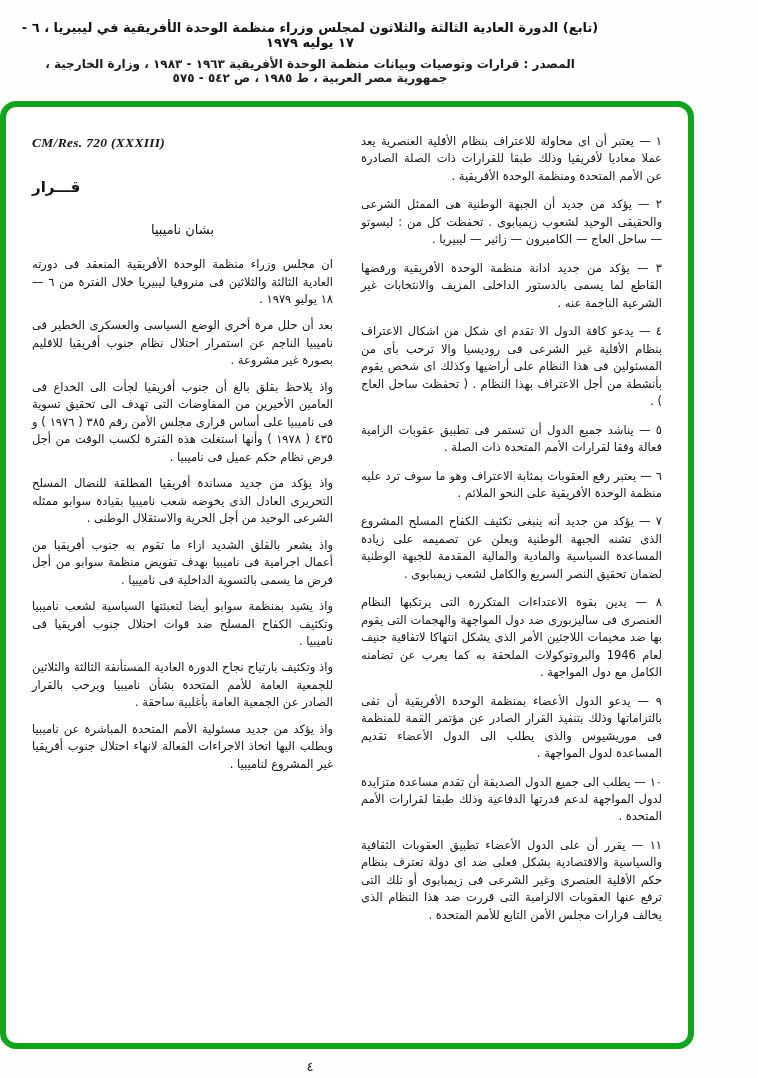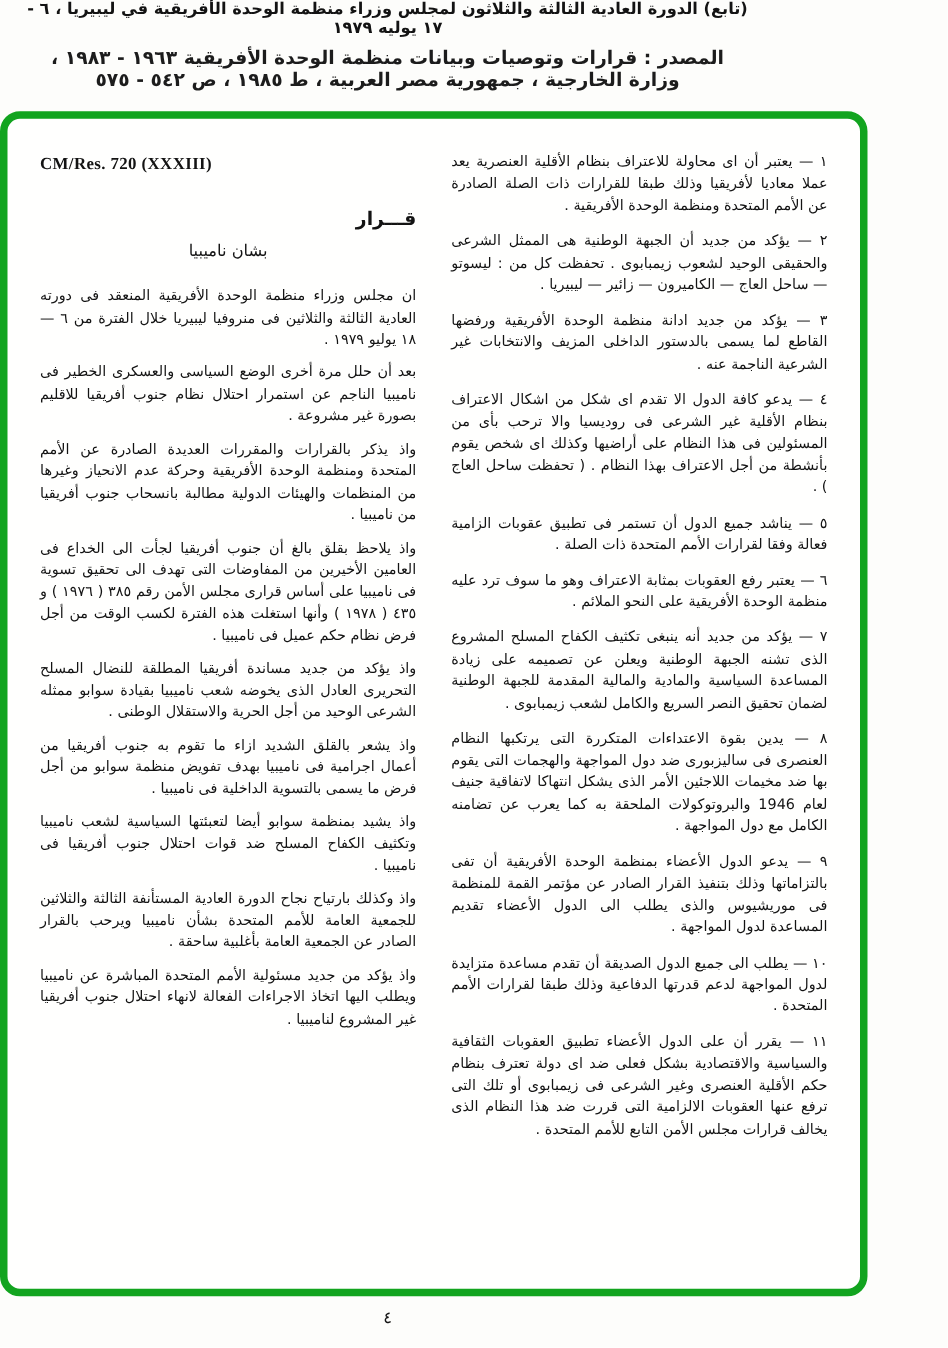--- a/index.html
+++ b/index.html
@@ -5,25 +5,25 @@
   * { margin: 0; padding: 0; box-sizing: border-box; }
   html, body { background: #ffffff; }
   body {
     width: 758px;
     min-height: 1078px;
     margin: 0 auto;
     font-family: "DejaVu Sans", sans-serif;
     color: #131313;
     background: #fdfdfb;
   }
-  .page { width: 620px; min-height: 1078px; position: relative; }
+  .page { width: 620px; min-height: 1078px; padding-top: 20px; position: relative; }
 
   .header { text-align: center; direction: rtl; padding: 0 20px; }
   .header-line1 { font-size: 13px; font-weight: bold; letter-spacing: 0.2px; }
-  .header-line2 { font-size: 15px; font-weight: bold; margin-top: 7px; color: #1c1c1c; }
+  .header-line2 { font-size: 12px; font-weight: bold; margin-top: 7px; color: #1c1c1c; }
 
   .frame {
     width: 694px;
     margin: 16px auto 0 auto;
     border: 6px solid #12a41f;
     border-radius: 16px;
     background: #fffffe;
     padding: 26px 26px 18px 26px;
     min-height: 948px;
   }
@@ -40,22 +40,23 @@
   .item-number { white-space: nowrap; }
 
   .res-ref {
     direction: ltr;
     text-align: left;
     font-family: "Liberation Serif", serif;
     font-weight: bold;
     font-size: 13.5px;
     margin-bottom: 22px;
     letter-spacing: 0.3px;
+    font-style: italic;
   }
-  .res-title { text-align: right; font-weight: bold; font-size: 15px; margin-bottom: 6px; }
+  .res-title { text-align: left; font-weight: bold; font-size: 15px; margin-bottom: 22px; }
   .res-subtitle { text-align: center; font-weight: normal; font-size: 13px; margin-bottom: 16px; }
 
   .preamble-paragraph { margin-bottom: 9px; }
   .lead { font-weight: normal; }
 
   .pageno { text-align: center; font-size: 13px; margin: 10px 0 8px 0; }
 </style>
 </head>
 <body>
 
@@ -83,26 +84,25 @@
         <div class="operative-item"><span class="item-number">١١ —</span> <span>يقرر أن على الدول الأعضاء تطبيق العقوبات الثقافية والسياسية والاقتصادية بشكل فعلى ضد اى دولة تعترف بنظام حكم الأقلية العنصرى وغير الشرعى فى زيمبابوى أو تلك التى ترفع عنها العقوبات الالزامية التى قررت ضد هذا النظام الذى يخالف قرارات مجلس الأمن التابع للأمم المتحدة .</span></div>
       </div>
 
       <div class="col" dir="rtl">
         <div class="res-ref">CM/Res. 720 (XXXIII)</div>
         <div class="res-title">قـــرار</div>
         <div class="res-subtitle">بشان ناميبيا</div>
 
         <p class="preamble-paragraph"><b class="lead"></b> <span>ان مجلس وزراء منظمة الوحدة الأفريقية المنعقد فى دورته العادية الثالثة والثلاثين فى منروفيا ليبيريا خلال الفترة من ٦ — ١٨ يوليو ١٩٧٩ .</span></p>
         <p class="preamble-paragraph"><b class="lead">بعد أن حلل</b> <span>مرة أخرى الوضع السياسى والعسكرى الخطير فى ناميبيا الناجم عن استمرار احتلال نظام جنوب أفريقيا للاقليم بصورة غير مشروعة .</span></p>
-        <p class="preamble-paragraph"><b class="lead">واذ يذكر</b> <span>بالقرارات والمقررات العديدة الصادرة عن الأمم المتحدة ومنظمة الوحدة الأفريقية وحركة عدم الانحياز وغيرها من المنظمات والهيئات الدولية مطالبة بانسحاب جنوب أفريقيا من ناميبيا .</span></p>
         <p class="preamble-paragraph"><b class="lead">واذ يلاحظ بقلق بالغ</b> <span>أن جنوب أفريقيا لجأت الى الخداع فى العامين الأخيرين من المفاوضات التى تهدف الى تحقيق تسوية فى ناميبيا على أساس قرارى مجلس الأمن رقم ٣٨٥ ( ١٩٧٦ ) و ٤٣٥ ( ١٩٧٨ ) وأنها استغلت هذه الفترة لكسب الوقت من أجل فرض نظام حكم عميل فى ناميبيا .</span></p>
         <p class="preamble-paragraph"><b class="lead">واذ يؤكد من جديد</b> <span>مساندة أفريقيا المطلقة للنضال المسلح التحريرى العادل الذى يخوضه شعب ناميبيا بقيادة سوابو ممثله الشرعى الوحيد من أجل الحرية والاستقلال الوطنى .</span></p>
         <p class="preamble-paragraph"><b class="lead">واذ يشعر بالقلق الشديد</b> <span>ازاء ما تقوم به جنوب أفريقيا من أعمال اجرامية فى ناميبيا بهدف تفويض منظمة سوابو من أجل فرض ما يسمى بالتسوية الداخلية فى ناميبيا .</span></p>
         <p class="preamble-paragraph"><b class="lead">واذ يشيد بمنظمة سوابو</b> <span>أيضا لتعبئتها السياسية لشعب ناميبيا وتكثيف الكفاح المسلح ضد قوات احتلال جنوب أفريقيا فى ناميبيا .</span></p>
-        <p class="preamble-paragraph"><b class="lead">واذ وكذلك بارتياح</b> <span>نجاح الدورة العادية المستأنفة الثالثة والثلاثين للجمعية العامة للأمم المتحدة بشأن ناميبيا ويرحب بالقرار الصادر عن الجمعية العامة بأغلبية ساحقة .</span></p>
+        <p class="preamble-paragraph"><b class="lead">واذ وتكثيف بارتياح</b> <span>نجاح الدورة العادية المستأنفة الثالثة والثلاثين للجمعية العامة للأمم المتحدة بشأن ناميبيا ويرحب بالقرار الصادر عن الجمعية العامة بأغلبية ساحقة .</span></p>
         <p class="preamble-paragraph"><b class="lead">واذ يؤكد من جديد</b> <span>مسئولية الأمم المتحدة المباشرة عن ناميبيا ويطلب اليها اتخاذ الاجراءات الفعالة لانهاء احتلال جنوب أفريقيا غير المشروع لناميبيا .</span></p>
       </div>
 
     </div>
   </div>
 
   <div class="pageno">٤</div>
 
 </div>
 

